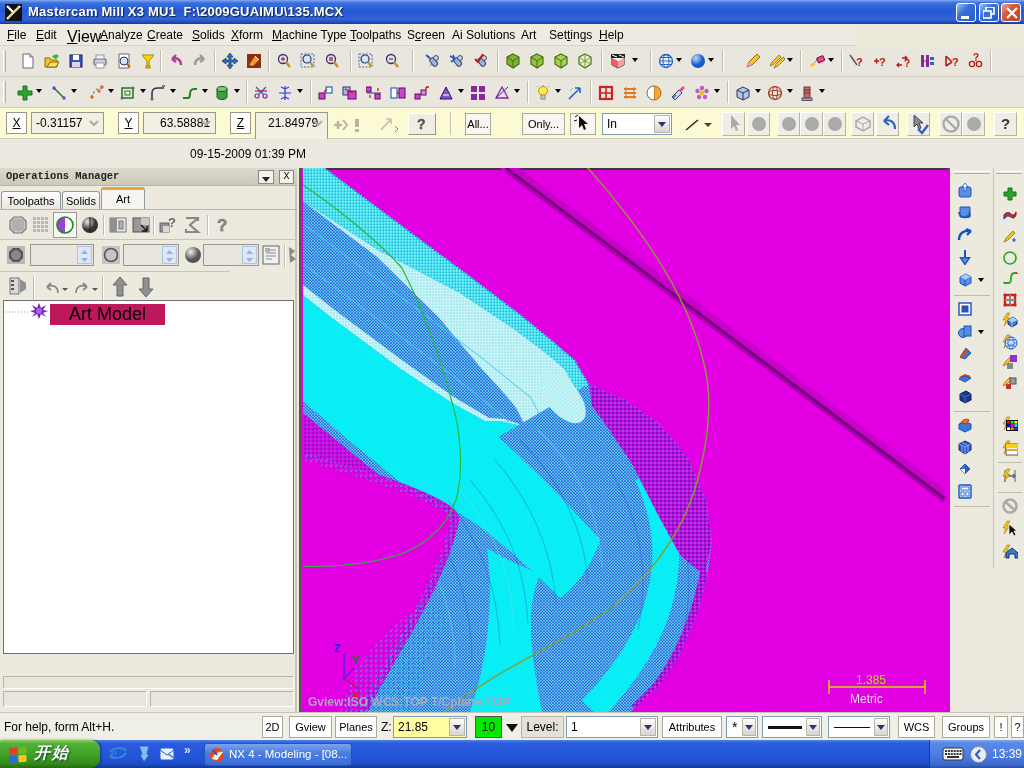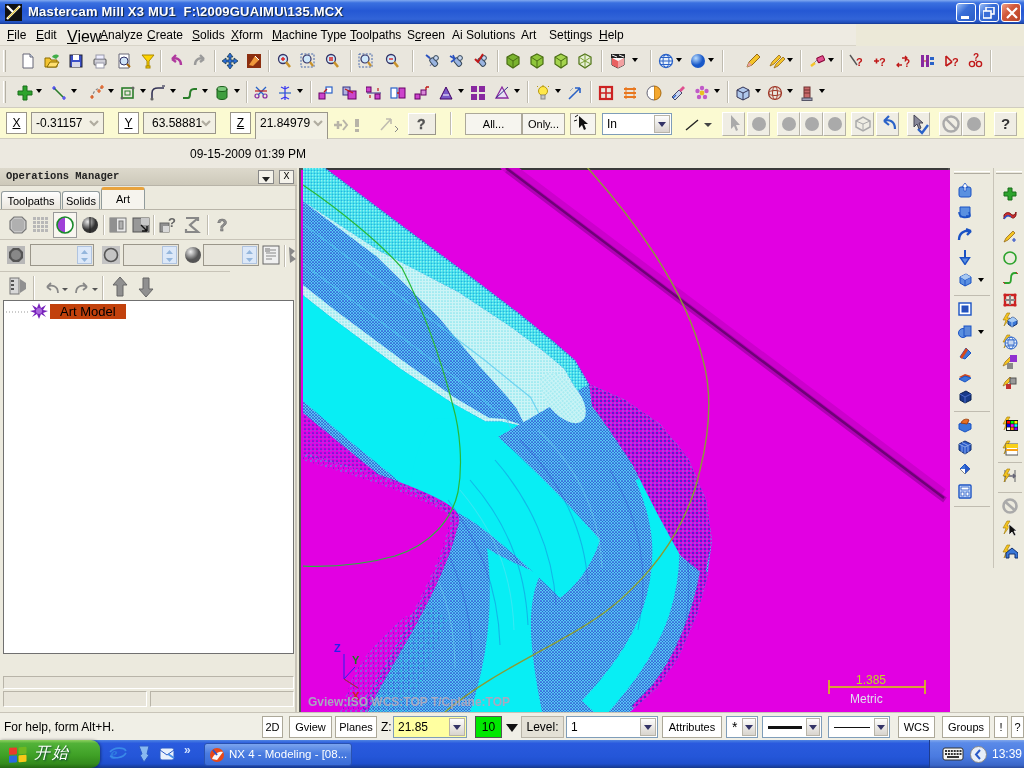--- a/index.html
+++ b/index.html
@@ -384,40 +384,40 @@
       <path d="M5,5 L11,5 M5,8 L11,8" stroke="#703030"></path>
     </svg>
     <div class="dd" style="left:819px;top:12px"></div>
   </div>
 <div class="abs" style="left:0;top:108px;width:1024px;height:31px;background:#fbfad2;border-bottom:1px solid #d0ccc0">
     <div class="abs" style="left:6px;top:4px;width:21px;height:22px;background:#fff;border:1px solid #9a968a;font-size:12px;text-align:center;line-height:20px;text-decoration:underline">X</div>
     <div class="abs" style="left:31px;top:4px;width:73px;height:22px;background:#f2f0e4;border:1px solid #9a968a;font-size:12px;line-height:20px;padding-left:4px">-0.31157<svg class="abs" style="right:3px;top:5px" width="12" height="10">
         <path d="M2,3 L6,7 L10,3" stroke="#b0aca0" stroke-width="2.2" fill="none"></path>
       </svg></div>
     <div class="abs" style="left:118px;top:4px;width:21px;height:22px;background:#fff;border:1px solid #9a968a;font-size:12px;text-align:center;line-height:20px;text-decoration:underline">Y</div>
-    <div class="abs" style="left:143px;top:4px;width:73px;height:22px;background:#f2f0e4;border:1px solid #9a968a;font-size:12px;line-height:20px;padding-left:8px">63.58881<svg class="abs" style="right:3px;top:5px" width="12" height="10">
+    <div class="abs" style="left:143px;top:4px;width:73px;height:22px;background:#f2f0e4;border:1px solid #9a968a;font-size:12px;line-height:20px;padding-left:16px">63.58881<svg class="abs" style="right:3px;top:5px" width="12" height="10">
         <path d="M2,3 L6,7 L10,3" stroke="#b0aca0" stroke-width="2.2" fill="none"></path>
       </svg></div>
     <div class="abs" style="left:230px;top:4px;width:21px;height:22px;background:#fff;border:1px solid #9a968a;font-size:12px;text-align:center;line-height:20px;text-decoration:underline">Z</div>
-    <div class="abs" style="left:255px;top:4px;width:73px;height:32px;background:#f2f0e4;border:1px solid #9a968a;font-size:12px;line-height:20px;padding-left:4px">21.84979<svg class="abs" style="right:3px;top:5px" width="12" height="10">
+    <div class="abs" style="left:255px;top:4px;width:73px;height:32px;background:#f2f0e4;border:1px solid #9a968a;font-size:12px;line-height:20px;padding-left:12px">21.84979<svg class="abs" style="right:3px;top:5px" width="12" height="10">
         <path d="M2,3 L6,7 L10,3" stroke="#b0aca0" stroke-width="2.2" fill="none"></path>
       </svg></div>
     <svg class="abs" style="left:333px;top:9px" width="70" height="16">
       <path d="M1,8 L9,8 M5,4 L5,12" stroke="#b8b4a8" stroke-width="2.5"></path>
       <path d="M10,3 L14,8 L10,13" stroke="#b8b4a8" stroke-width="2" fill="none"></path>
       <rect x="22" y="2" width="4" height="8" fill="#b8b4a8"></rect>
       <rect x="22" y="12" width="4" height="3" fill="#b8b4a8"></rect>
       <path d="M48,13 L58,2 M58,2 L58,7 M58,2 L53,2" stroke="#c0bcb0" stroke-width="1.6" fill="none"></path>
       <path d="M62,9 l3,3 l-3,3" stroke="#888" fill="none"></path>
     </svg>
     <div class="btn3d" style="left:408px;top:5px;width:28px;height:22px;background:#efede4;border:1px solid #fff;border-right-color:#9a968a;border-bottom-color:#9a968a"><svg width="16" height="16" style="margin-top:2px">
         <text x="3" y="13" font-size="14" font-weight="bold" fill="#555" stroke="#555" stroke-width=".4" font-family="Liberation Sans">?</text>
       </svg></div>
     <div class="sep" style="left:450px;top:4px;height:23px"></div>
-    <div class="btn3d" style="left:465px;top:5px;width:57px;height:22px;line-height:20px">All...</div>
+    <div class="btn3d" style="left:465px;top:5px;width:26px;height:22px;line-height:20px">All...</div>
     <div class="btn3d" style="left:522px;top:5px;width:43px;height:22px;line-height:20px">Only...</div>
     <div class="btn3d" style="left:570px;top:5px;width:26px;height:22px"><svg width="20" height="18">
         <path d="M6,2 L6,14 L9,11 L11,16 L13,15 L11,10 L15,10 Z" fill="#111"></path>
         <path d="M2,3 L5,1 M1,7 L4,6" stroke="#111"></path>
       </svg></div>
     <div class="abs" style="left:602px;top:5px;width:70px;height:22px;background:#fff;border:1px solid #7f9db9;font-size:12px;line-height:20px;padding-left:4px">In<div class="abs" style="right:1px;top:1px;width:16px;height:18px;background:linear-gradient(#fdfdfd,#d8d4ce);border:1px solid #b8b4a8"><svg width="14" height="16">
           <path d="M3,6 L7,11 L11,6" fill="#336" stroke="none"></path>
         </svg></div></div>
     <svg class="abs" style="left:684px;top:9px" width="30" height="16">
       <path d="M2,13 L14,3" stroke="#222" stroke-width="1.4"></path>
@@ -614,21 +614,21 @@
       </svg>
     </div>
     <div class="abs" style="left:3px;top:132px;width:291px;height:354px;background:#fff;border:1px solid #707070">
 <svg class="abs" style="left:2px;top:5px" width="26" height="12">
         <path d="M0,6 L24,6" stroke="#999" stroke-dasharray="1 2"></path>
       </svg>
 <svg class="abs" style="left:26px;top:1px" width="18" height="18" viewBox="0 0 18 18">
         <path d="M9,1 L11,6 L16,3 L13,8 L18,9 L13,11 L16,15 L11,12 L9,17 L7,12 L2,15 L5,11 L0,9 L5,8 L2,3 L7,6 Z" fill="#7722bb"></path>
         <circle cx="9" cy="9" r="3" fill="#aa66dd"></circle>
       </svg>
-<span class="abs" style="left:46px;top:3px;font-size:13px;background:#c2410c;padding:0 10px">Art Model</span>
+<span class="abs" style="left:46px;top:3px;font-size:18px;background:#be185d;padding:0 19px">Art Model</span>
 </div>
 <div class="abs" style="left:3px;top:508px;width:291px;height:13px;background:#e8e5da;border:1px solid #b8b4a8;border-bottom-color:#fff;border-right-color:#fff"></div>
 <div class="abs" style="left:3px;top:523px;width:144px;height:16px;background:#e8e5da;border:1px solid #b8b4a8;border-bottom-color:#fff;border-right-color:#fff"></div>
 <div class="abs" style="left:150px;top:523px;width:144px;height:16px;background:#e8e5da;border:1px solid #b8b4a8;border-bottom-color:#fff;border-right-color:#fff"></div>
   </div>
 <div class="abs" style="left:299px;top:168px;width:651px;height:544px;background:#e200e2;border-left:2px solid #555;border-top:2px solid #555"></div>
 <svg width="645" height="544" viewBox="303 168 645 544" style="position:absolute;left:303px;top:168px">
 <defs>
  <pattern id="patCyan" patternUnits="userSpaceOnUse" width="3" height="3">
    <rect width="3" height="3" fill="#3ce0ea"></rect>
@@ -929,21 +929,21 @@
 <div class="abs" style="left:0;top:740px;width:1024px;height:28px;background:linear-gradient(to bottom,#4f84e4 0%,#3b6fe0 6%,#2a5ade 12%,#2456d8 60%,#1e4ecc 85%,#15388c 100%)">
 <div class="abs" style="left:0;top:0;width:100px;height:28px;background:linear-gradient(to bottom,#8fd060 0%,#52b238 12%,#3fa026 55%,#338a1c 85%,#236812 100%);border-radius:0 9px 9px 0;box-shadow:1px 0 3px rgba(0,0,0,.4)">
 <svg class="abs" style="left:8px;top:5px" width="20" height="18" viewBox="0 0 20 18">
         <g transform="skewY(-4)">
           <rect x="1" y="3" width="8" height="7" rx="1" fill="#e83c2c"></rect>
           <rect x="10.5" y="3" width="8" height="7" rx="1" fill="#70b820"></rect>
           <rect x="1" y="11" width="8" height="7" rx="1" fill="#2a6ae0"></rect>
           <rect x="10.5" y="11" width="8" height="7" rx="1" fill="#f8c818"></rect>
         </g>
       </svg>
-<span class="abs" style="left:34px;top:3px;font-size:16px;font-weight:normal;font-style:italic;color:#fff;text-shadow:1px 1px 2px #143;letter-spacing:2px">开始</span>
+<span class="abs" style="left:34px;top:3px;font-size:16px;font-weight:bold;font-style:italic;color:#fff;text-shadow:1px 1px 2px #143;letter-spacing:2px">开始</span>
     </div>
 
 <svg class="abs" style="left:108px;top:3px" width="20" height="20">
       <text x="2" y="16" font-size="17" font-weight="bold" font-style="italic" fill="#2f7ae0" font-family="Liberation Serif">e</text>
       <path d="M2,9 C6,4 16,4 18,8 M2,13 C7,16 15,15 18,10" stroke="#3a8ae8" stroke-width="1.6" fill="none"></path>
     </svg>
 <svg class="abs" style="left:134px;top:4px" width="20" height="20">
       <path d="M5,2 L15,2 L13,10 L15,11 L10,18 L6,11 L8,10 Z" fill="#88b8f0" stroke="#2a5ac8"></path>
     </svg>
 <svg class="abs" style="left:158px;top:4px" width="20" height="20">

